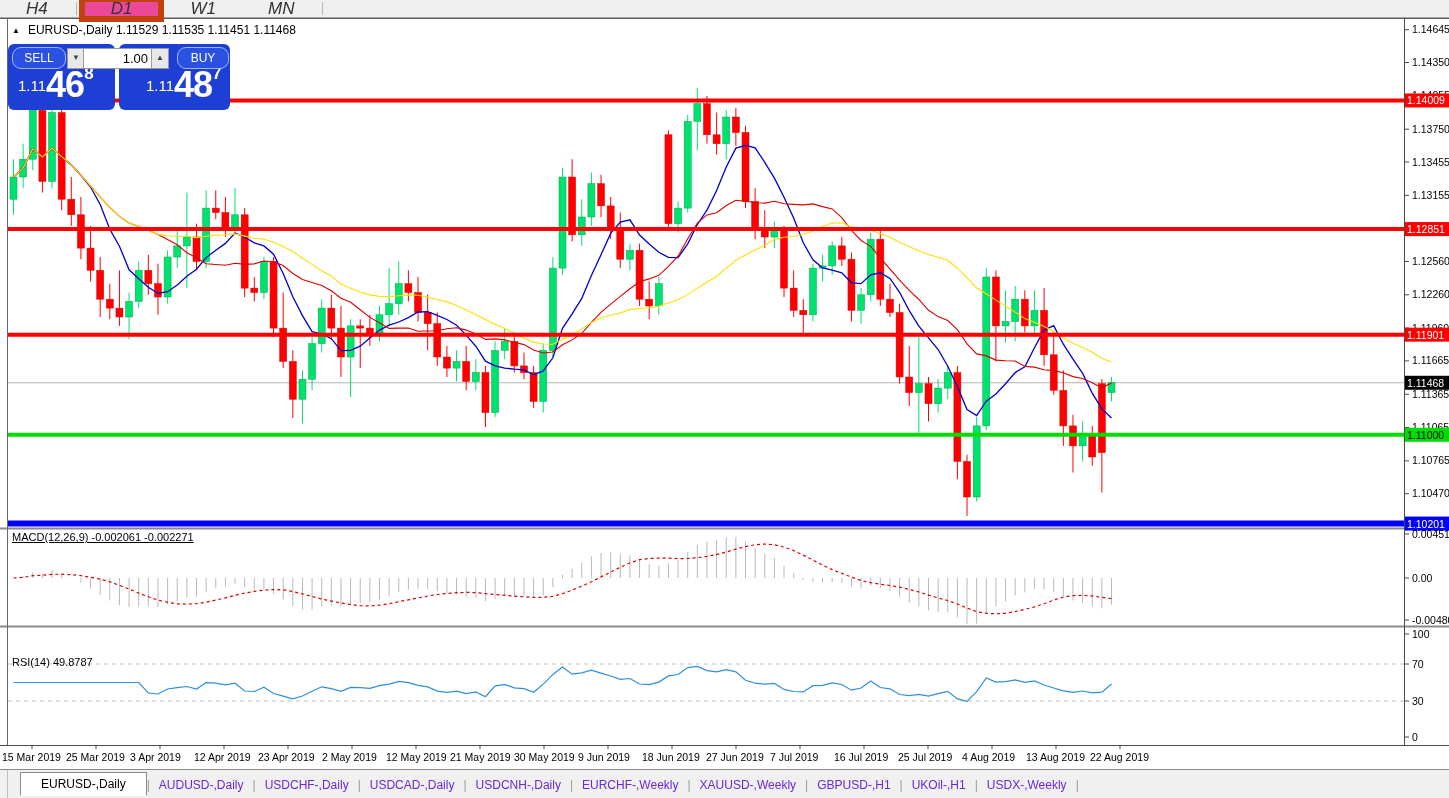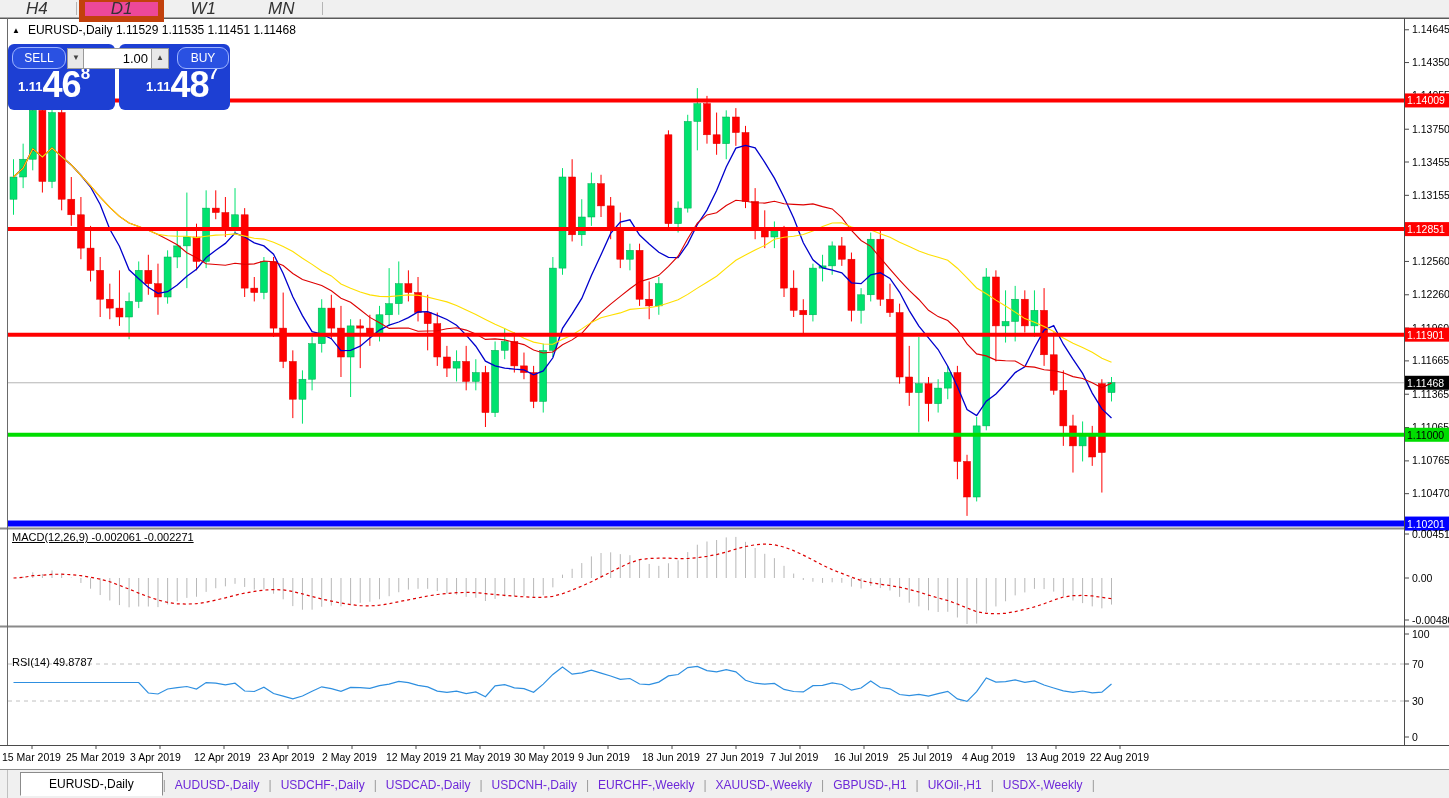--- a/index.html
+++ b/index.html
@@ -28,32 +28,32 @@
   #buy-btn{left:169px;width:50px;}
   .spin-btn{position:absolute;top:4px;width:16px;height:19px;background:#e8e8e8;border:1px solid #9a9a9a;
     font-size:8px;color:#444;text-align:center;line-height:18px;z-index:3;cursor:pointer;}
   #vol-down{left:59px;}
   #vol-up{left:143px;}
   #vol-field{position:absolute;left:75px;top:4px;width:62px;height:17px;border:1px solid #9a9a9a;
     background:#fff;font-size:13px;text-align:right;padding-right:5px;z-index:3;
     font-family:"Liberation Sans",sans-serif;}
   .big-quote{position:absolute;bottom:4px;color:#fff;white-space:nowrap;}
   #sell-quote{left:10px;} #buy-quote{left:138px;text-align:center;}
-  .q-small{font-size:13px;font-weight:bold;vertical-align:6px;margin-top:40px;}
+  .q-small{font-size:15px;font-weight:normal;vertical-align:6px;margin-top:40px;}
   .q-big{font-size:36px;font-weight:bold;letter-spacing:-1px;}
   .q-sup{font-size:17px;font-weight:bold;vertical-align:18px;}
   
   .ind-label{position:absolute;left:12px;z-index:20;font-size:11px;color:#000;}
   #macd-label{top:531px;text-decoration:underline;} #rsi-label{top:656px;}
   
   #tabbar{position:absolute;left:0;top:769px;width:100%;height:29px;background:#f0f0f0;
     border-top:1px solid #8b8b8b;display:flex;align-items:center;z-index:30;font-size:12px;}
   .tab{color:#6d28d9;padding:4px 9px;white-space:nowrap;cursor:pointer;}
   .tab.active{background:#fff;border:1px solid #8b8b8b;border-bottom:1px solid #fff;
-    color:#000;margin-left:12px;padding:4px 28px;position:relative;top:-1px;text-align:center;}
+    color:#000;margin-left:12px;padding:4px 20px;position:relative;top:-1px;text-align:center;}
   .tab-sep{color:#9a9a9a;}
   #tab-left-nub{width:7px;height:100%;border-right:1px solid #c0c0c0;}
 </style>
 </head>
 <body>
 
 <div id="stage">
 
   <div id="toolbar">
       <div class="tf-btn">H4</div>

